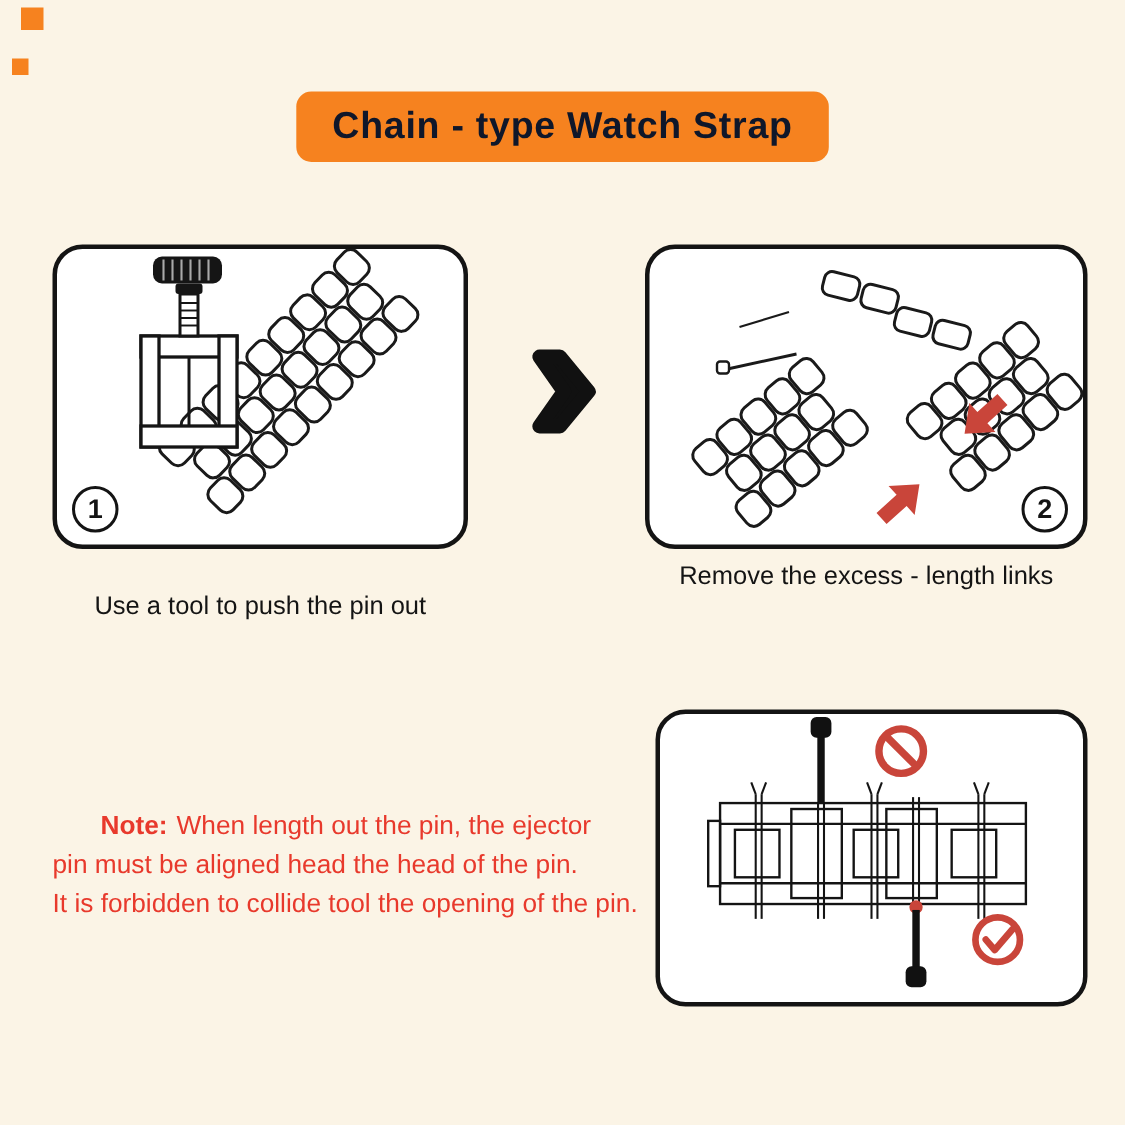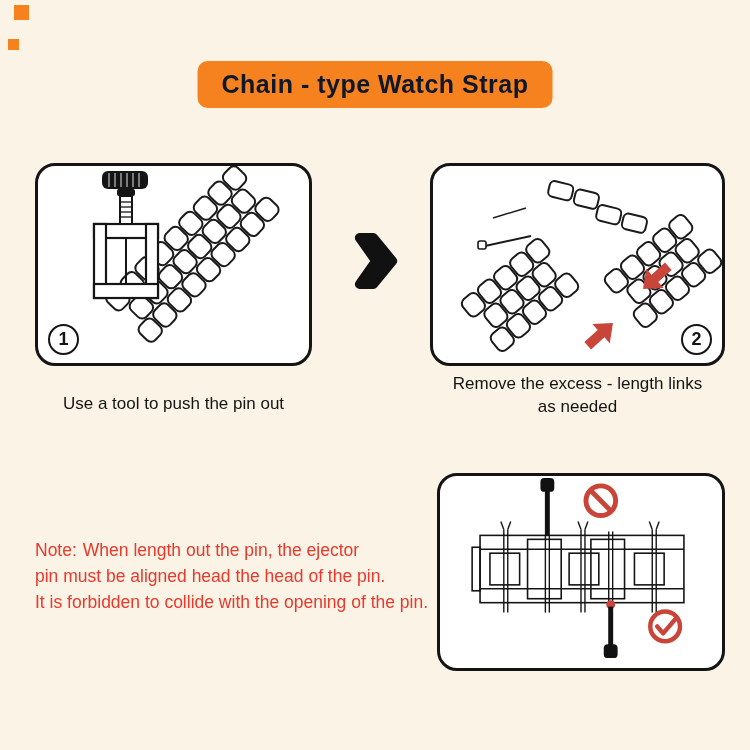--- a/index.html
+++ b/index.html
@@ -34,21 +34,21 @@
   .num1{left:10px;bottom:8px;}
   .num2{right:10px;bottom:8px;}
   .chevron{position:absolute;left:351px;top:231px;width:50px;height:60px;}
   .caption{position:absolute;text-align:center;font-size:17px;line-height:23px;color:#141414;}
   .caption1{left:35px;top:372px;width:277px;margin-top:20px;}
   .caption2{left:430px;top:372px;width:295px;}
   .note{
     position:absolute;left:35px;top:537px;width:420px;
     color:#E8392C;font-size:17.5px;line-height:26px;
   }
-  .note .note-label{font-weight:normal;margin-right:6px;}
+  .note .note-label{font-weight:bold;margin-right:6px;margin-left:32px;}
 </style>
 </head>
 <body>
 
 <div class="page">
 
   <div class="deco deco1"></div>
   <div class="deco deco2"></div>
 
   <div class="title-banner">
@@ -177,29 +177,28 @@
       </g>
     </svg>
     <span class="step-num num2">2</span>
   </div>
 
   <div class="caption caption1">
     <div>Use a tool to push the pin out</div>
   </div>
   <div class="caption caption2">
     <div>Remove the excess - length links</div>
-    <div>as needed</div>
   </div>
 
   <div class="note">
     <div>
       <span class="note-label">Note:</span><span>When length out the pin, the ejector</span>
     </div>
     <div>pin must be aligned head the head of the pin.</div>
-    <div>It is forbidden to collide with the opening of the pin.</div>
+    <div>It is forbidden to collide tool the opening of the pin.</div>
   </div>
 
   <div class="panel panel3">
     <svg viewBox="0 0 284 194">
       <g stroke="#141414" fill="none" stroke-width="1.6">
         <rect x="40" y="60" width="206" height="68" fill="#fff"></rect>
         <rect x="32" y="72" width="8" height="44"></rect>
         <line x1="40" y1="74" x2="246" y2="74"></line>
         <line x1="40" y1="114" x2="246" y2="114"></line>
         <rect x="50" y="78" width="30" height="32"></rect>

